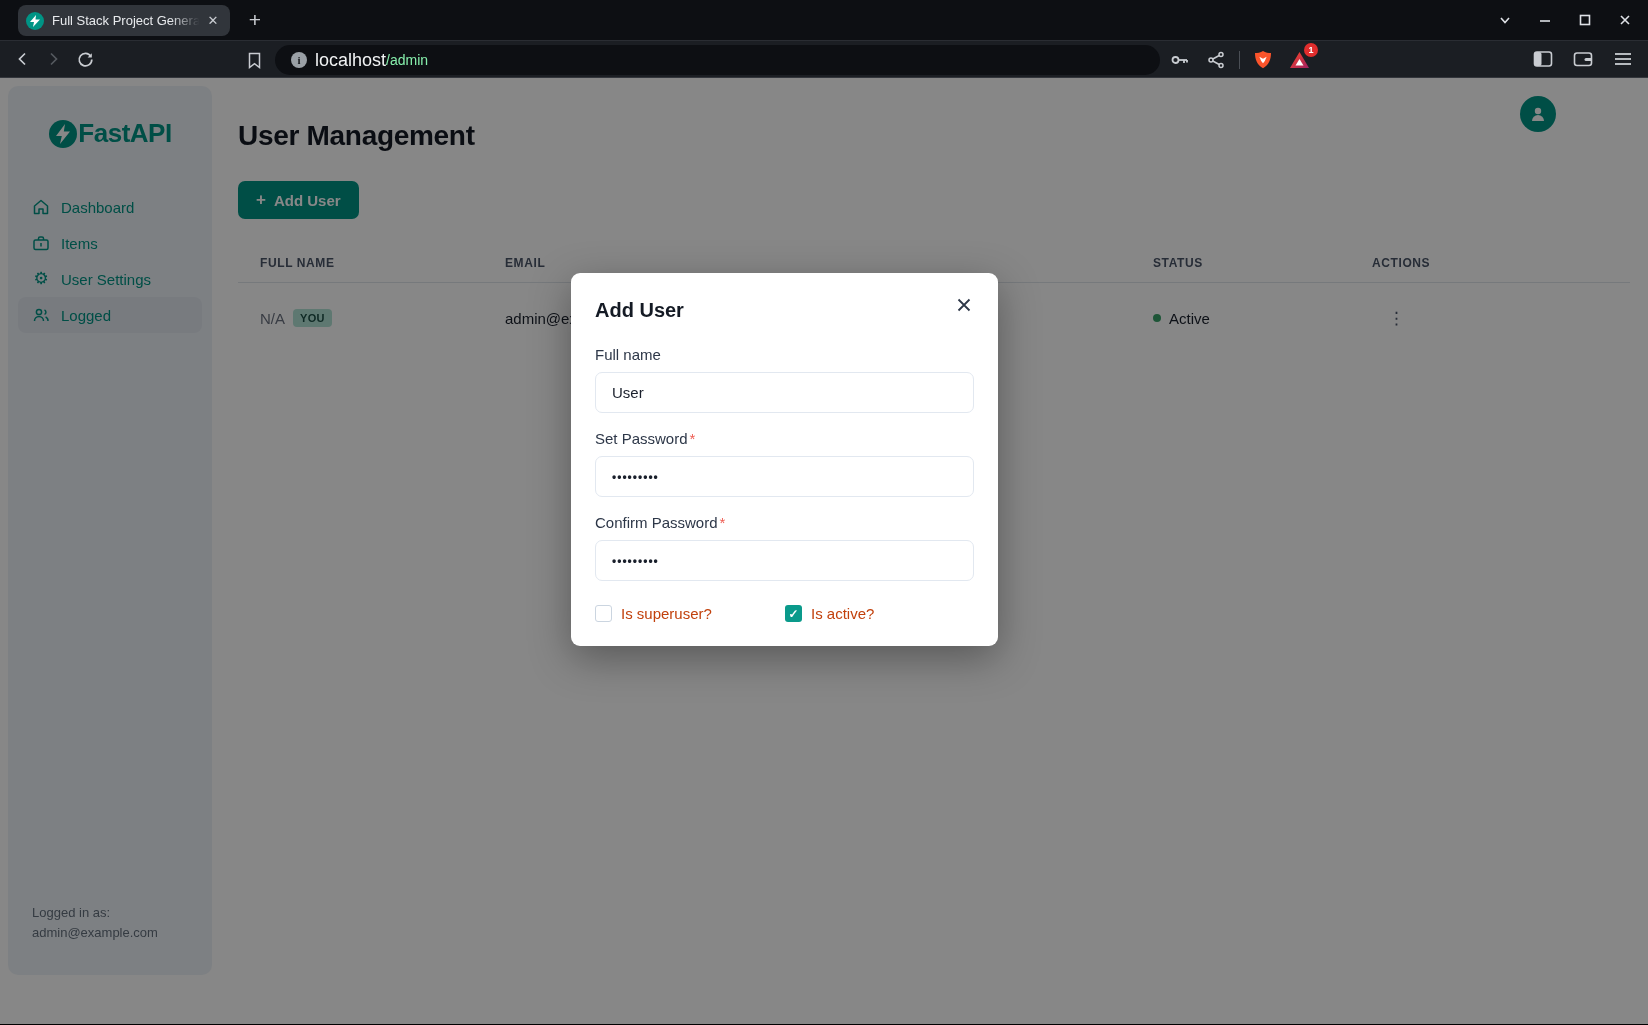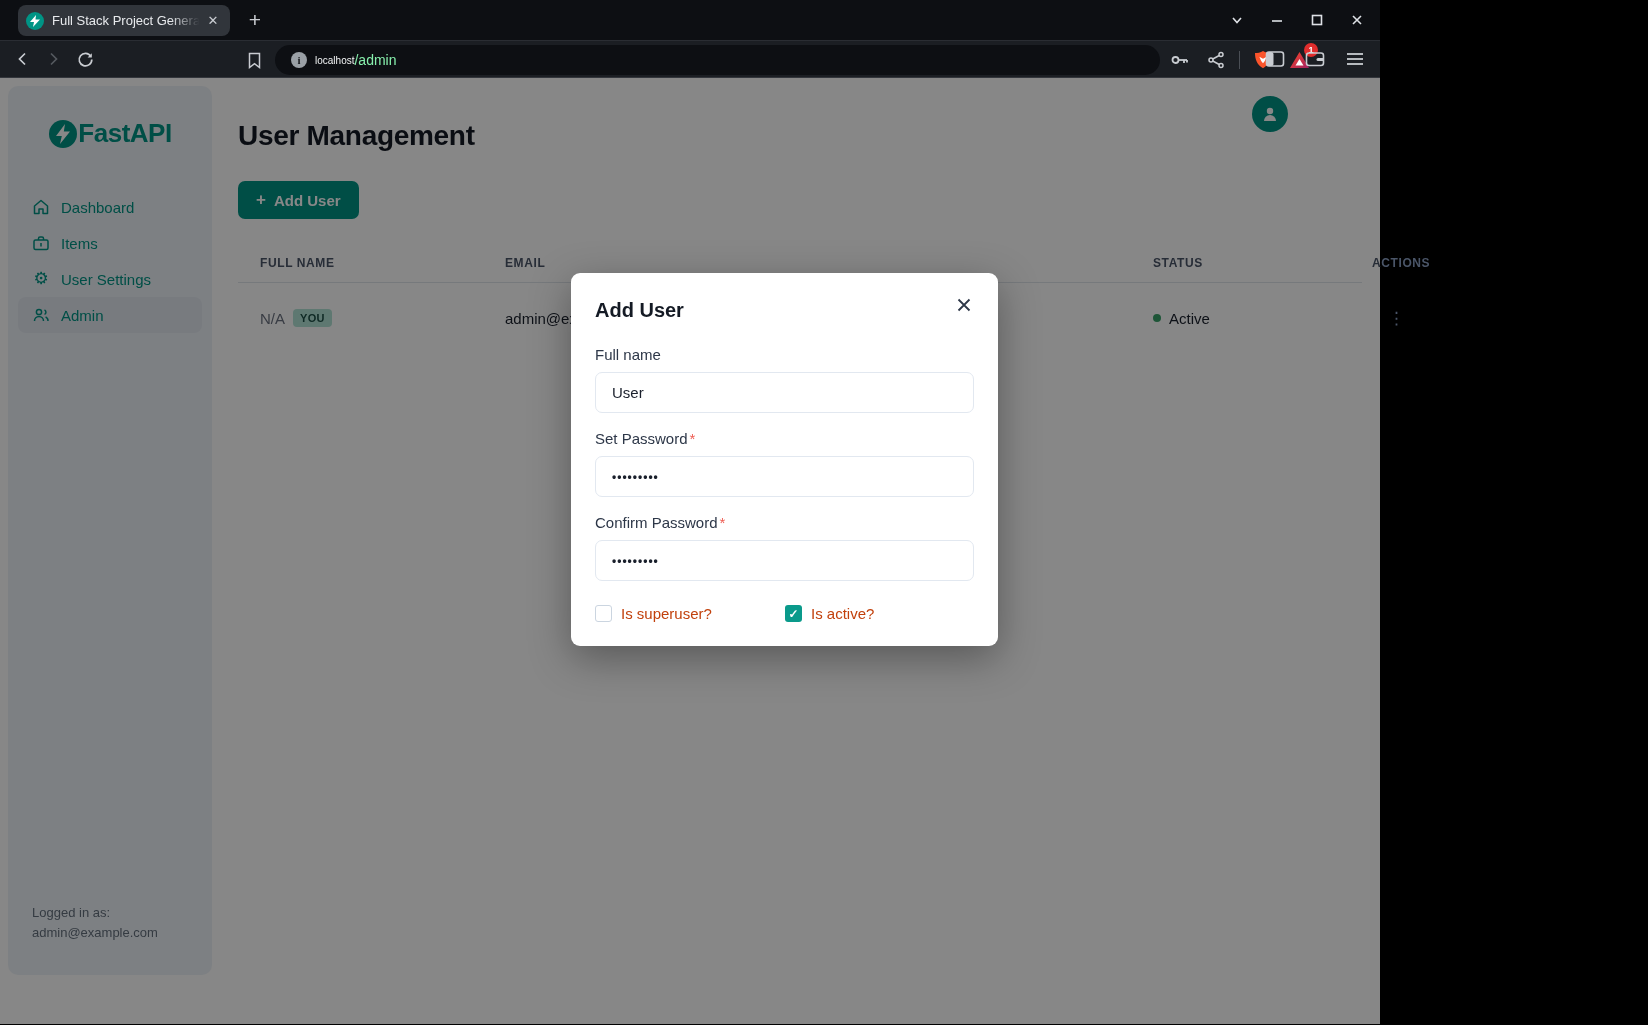--- a/index.html
+++ b/index.html
@@ -1,18 +1,18 @@
 <!DOCTYPE html>
 <html><head>
 <meta charset="utf-8">
 <style>
   * { margin:0; padding:0; box-sizing:border-box; }
   html,body { width:1648px; height:1025px; overflow:hidden; background:#000;
     font-family:"Liberation Sans", sans-serif; }
-  .browser { position:relative; width:1380px; height:1025px; }
+  .browser { position:relative; width:1648px; height:1025px; }
 
   
   .titlebar { position:relative; height:40px; background:#0d0f13; display:flex; align-items:center; }
   .tab { position:absolute; left:18px; top:5px; width:212px; height:31px; background:#31353b;
     border-radius:8px; display:flex; align-items:center; padding:0 8px; }
   .favicon { width:18px; height:18px; border-radius:50%; background:#009485; display:flex;
     align-items:center; justify-content:center; flex:0 0 18px; }
   .tab-title { color:#e8eaed; font-size:13px; margin-left:8px; white-space:nowrap; overflow:hidden;
     flex:1; -webkit-mask-image:linear-gradient(to right,#000 78%,transparent 97%);
     mask-image:linear-gradient(to right,#000 78%,transparent 97%); }
@@ -29,21 +29,21 @@
   .navbtn { width:30px; height:28px; display:flex; align-items:center; justify-content:center; }
   .toolbar .back { margin-left:8px; }
   .toolbar .reload { margin-left:2px; }
   .bookmark { position:absolute; left:240px; top:5px; width:28px; height:28px; display:flex;
     align-items:center; justify-content:center; }
   .urlbar { position:absolute; left:275px; top:4px; width:885px; height:30px; background:#0d0f13;
     border-radius:15px; display:flex; align-items:center; padding:0 12px; }
   .info-ic { width:16px; height:16px; border-radius:50%; background:#9aa0a6; color:#17191d;
     font-size:11px; font-weight:bold; display:flex; align-items:center; justify-content:center;
     margin:0 8px 0 4px; font-family:"Liberation Serif",serif; }
-  .url-host { color:#f1f3f4; font-size:10px;text-align:right; }
+  .url-host { color:#f1f3f4; font-size:18px;text-align:right; }
   .url-path { color:#86efac; font-size:14px; }
   .ext-area { position:absolute; left:1165px; top:4px; height:30px; display:flex; align-items:center; gap:6px; }
   .ext-btn { width:30px; height:28px; display:flex; align-items:center; justify-content:center; position:relative; }
   .vsep { width:1px; height:18px; background:#4a4e55; margin:0 2px; }
   .badge { position:absolute; top:-3px; right:-4px; min-width:14px; height:14px; background:#e12d2d;
     border-radius:7px; color:#fff; font-size:9px; font-weight:bold; display:flex; align-items:center;
     justify-content:center; padding:0 3px; }
   .right-icons { position:absolute; right:10px; top:4px; display:flex; align-items:center; gap:10px; }
 
   
@@ -271,21 +271,21 @@
           <span>User Settings</span>
         </div>
         <div class="nav-item active">
           <span class="nav-ic">
             <svg width="18" height="18" viewBox="0 0 18 18">
                 <circle cx="7" cy="6" r="2.6" fill="none" stroke="#009485" stroke-width="1.5"></circle>
                 <path d="M2.5 15 a4.5 4.5 0 0 1 9 0" fill="none" stroke="#009485" stroke-width="1.5"></path>
                 <path d="M12.5 4 a2.4 2.4 0 0 1 0 4.4 M13.6 10.8 a4.4 4.4 0 0 1 2.4 4.2" fill="none" stroke="#009485" stroke-width="1.5"></path>
               </svg>
           </span>
-          <span>Admin</span>
+          <span>Logged</span>
         </div>
       </div>
       <div class="side-footer">
         <div>Logged in as:</div>
         <div>admin@example.com</div>
       </div>
     </div>
 
     <div class="main">
       <div class="page-title">User Management</div>

